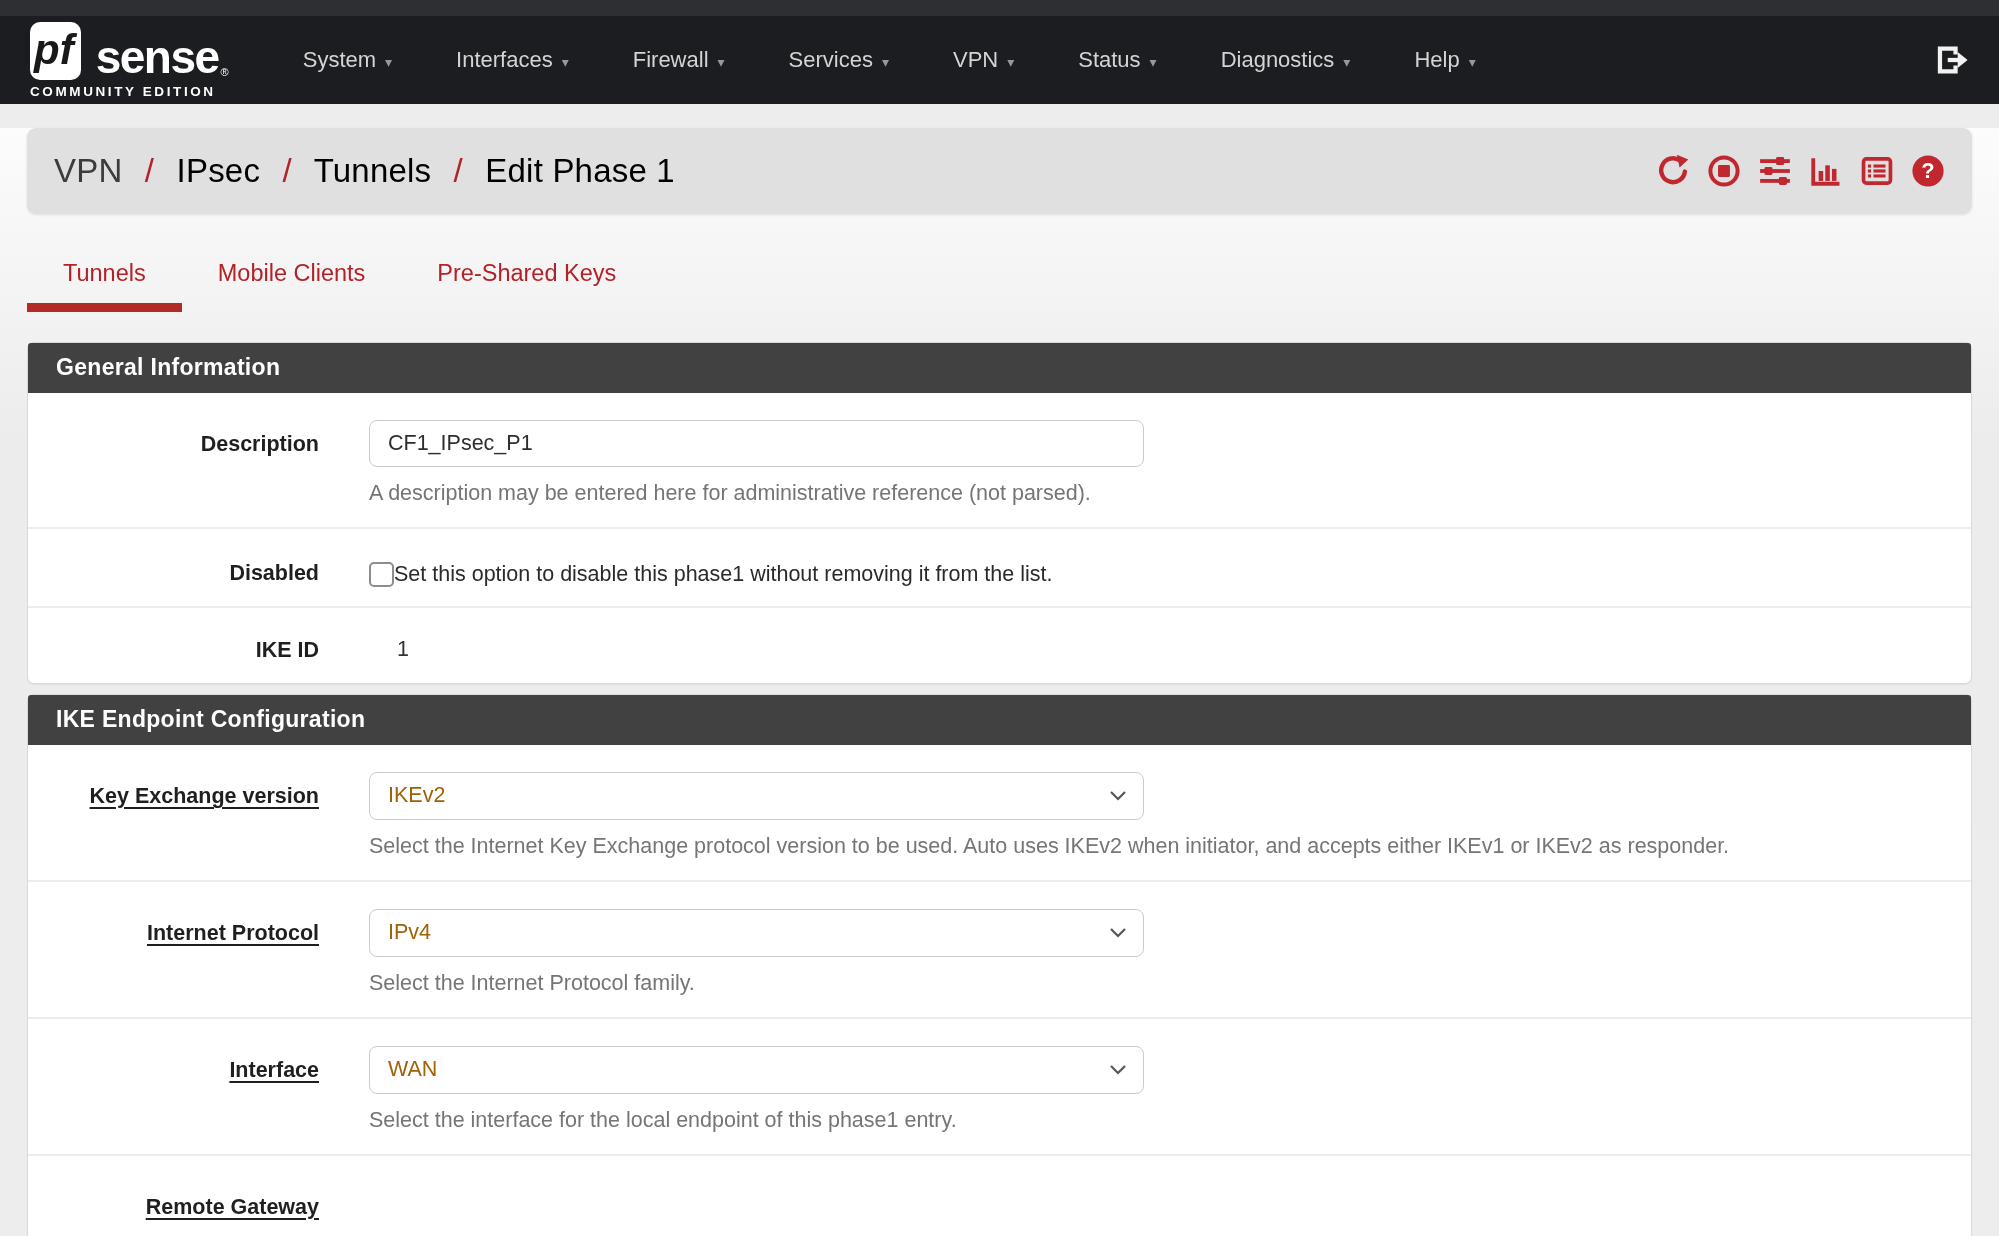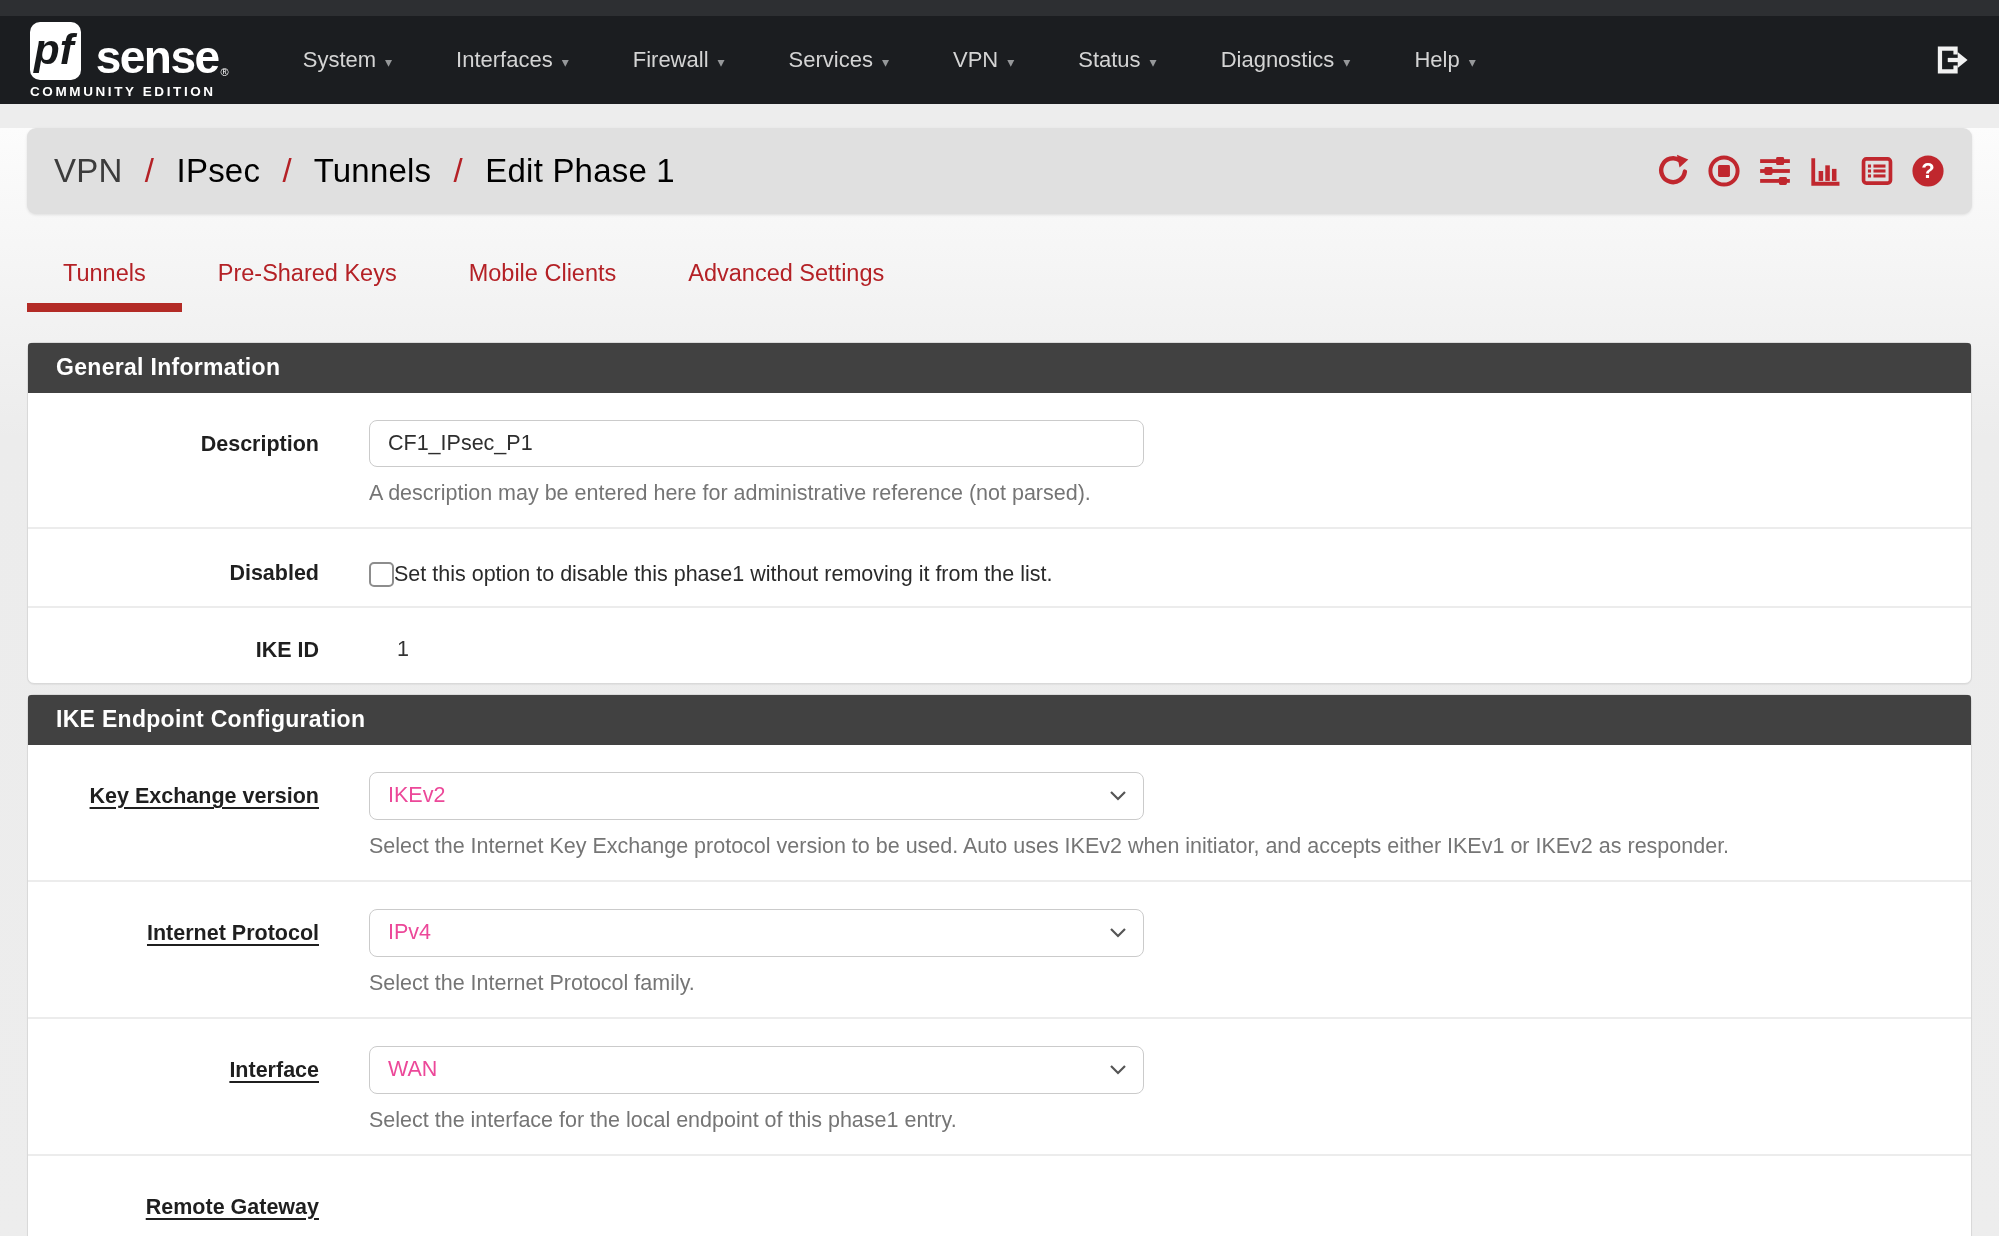--- a/index.html
+++ b/index.html
@@ -75,21 +75,21 @@
   .flabel.u { text-decoration:underline; text-underline-offset:4px; text-decoration-thickness:2px; }
   .ctl { margin-left:50px; flex:1; }
   .tinput {
     width:775px; height:47px; border:1.5px solid #cbcbcb; border-radius:8px;
     font-size:21.5px; color:#2e2e2e; padding:0 18px; background:#fff;
     font-family:"Liberation Sans","DejaVu Sans",sans-serif; outline:none; display:block;
   }
   .selectbox {
     width:775px; height:48px; border:1.5px solid #cbcbcb; border-radius:8px;
     display:flex; align-items:center; justify-content:space-between;
-    padding:0 16px 0 18px; font-size:21.5px; color:#ec4899; background:#fff; cursor:pointer;
+    padding:0 16px 0 18px; font-size:21.5px; color:#a16207; background:#fff; cursor:pointer;
   }
   .help { margin-top:13px; font-size:21.5px; color:#757575; line-height:1.3; }
   .checkline { display:flex; align-items:flex-start; gap:0; font-size:21.5px; color:#2a2a2a; padding-top:6px; }
   .cb { width:25px; height:25px; min-width:25px; border:2px solid #8d8d8d; border-radius:5px; background:#fff; cursor:pointer; }
   .static-val { font-size:21.5px; color:#333; padding-top:11px; }
 </style>
 </head>
 <body>
 
 <div>
@@ -203,23 +203,22 @@
         </svg>
         <svg class="icon" viewBox="0 0 24 24">
           <circle cx="12" cy="12" r="11" fill="#c0272e"></circle>
           <text x="12" y="17.2" text-anchor="middle" font-size="15.5" font-weight="bold" fill="#ffffff">?</text>
         </svg>
       </div>
     </div>
 
     <ul class="tabs">
       <li class="active">Tunnels</li>
+      <li>Mobile Clients</li>
       <li>Pre-Shared Keys</li>
-      <li>Mobile Clients</li>
-      <li>Advanced Settings</li>
     </ul>
 
     <section class="panel">
       <div class="panel-h">General Information</div>
 
       <div class="row">
         <div class="flabel">Description</div>
         <div class="ctl">
           <input class="tinput" type="text" value="CF1_IPsec_P1" style="">
           <div class="help">A description may be entered here for administrative reference (not parsed).</div>

